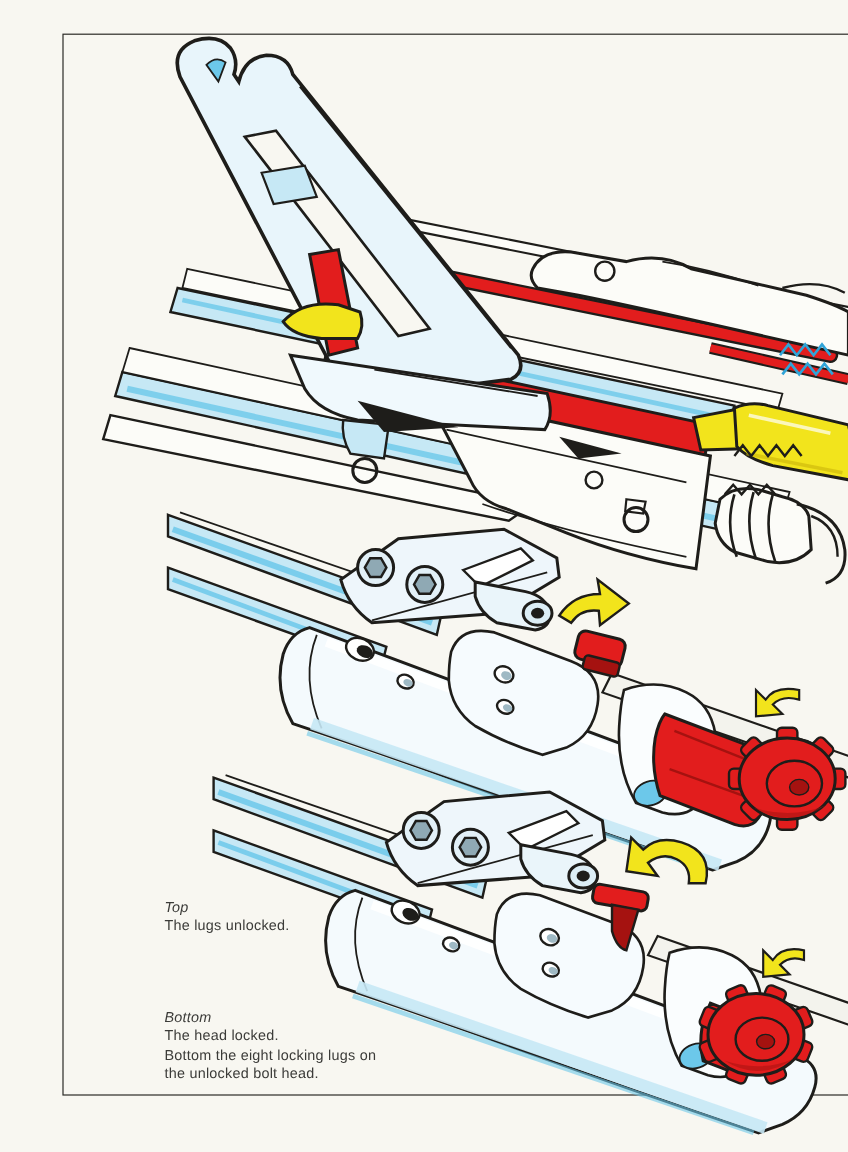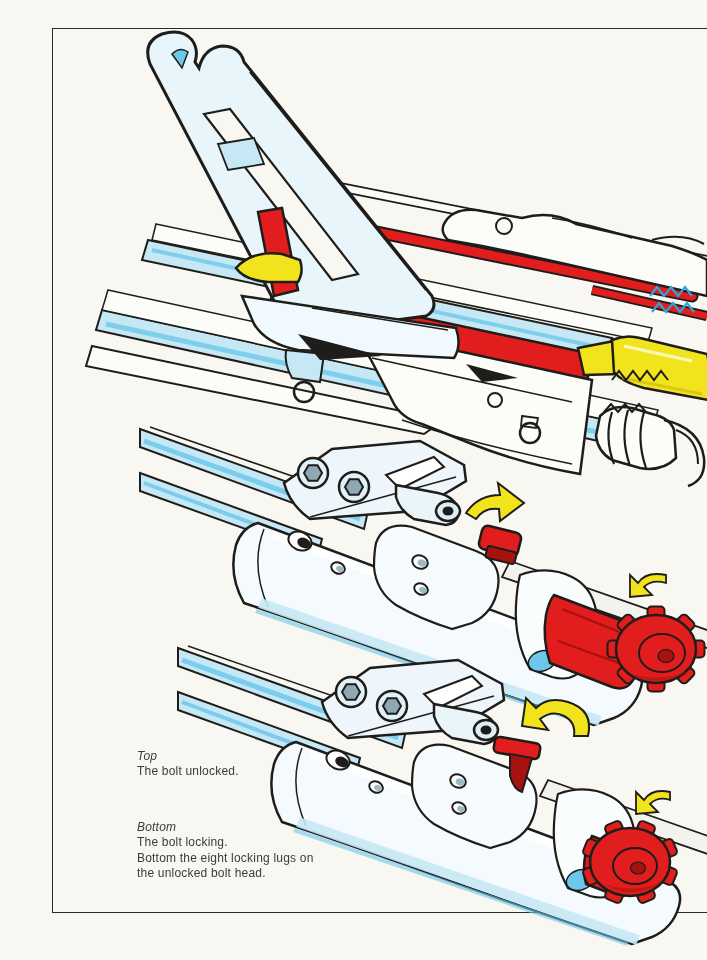--- a/index.html
+++ b/index.html
@@ -14,21 +14,21 @@
          border:1.6px solid #2c2b27;box-sizing:border-box;}
   svg{position:absolute;overflow:visible;}
   #fig-cutaway{left:52px;top:28px;}
   #fig-unlocked{left:180px;top:425px;}
   #fig-locked{left:180px;top:640px;}
   .ink{stroke:var(--ink);}
   .caption{position:absolute;width:230px;font-size:12px;line-height:15.3px;
            color:var(--text);letter-spacing:.2px;}
   .caption .lbl{font-style:italic;display:block;}
   #cap-top{left:137px;top:749px;}
-  #cap-bottom{left:137px;top:820px;}
+  #cap-bottom{left:137px;top:841px;}
 </style>
 </head>
 <body>
 
 <div class="stage">
   <div class="frame"></div>
 
   <svg id="fig-cutaway" width="655" height="460" viewBox="0 0 655 460">
 
     <g>
@@ -226,21 +226,21 @@
     <g>
       <rect x="314" y="100" width="46" height="16" rx="5" transform="rotate(10 337 108)" fill="var(--red)" class="ink" stroke-width="2.5"></rect>
       <path d="M330,114 L352,118 L342,152 Q334,150 330,136 Z" fill="var(--red-dark)" class="ink" stroke-width="2"></path>
     </g>
     <path d="M408,96 Q414,70 388,62 Q368,56 356,68 L346,58 L342,86 L368,90 L360,79 Q372,70 384,76 Q396,82 394,96 Z" fill="var(--yellow)" class="ink" stroke-width="2"></path>
     <path d="M490,152 Q472,148 464,160 L456,152 L456,174 L478,172 L470,164 Q478,156 490,160 Z" fill="var(--yellow)" class="ink" stroke-width="1.8"></path>
   </svg>
 
   <div class="caption" id="cap-top">
     <span class="lbl">Top</span>
-    <span>The bolt unlocked.</span>
+    <span>The lugs unlocked.</span>
   </div>
   <div class="caption" id="cap-bottom">
     <span class="lbl">Bottom</span>
-    <span>The bolt locking.</span><br>
+    <span>The head locked.</span><br>
     <span>Bottom the eight locking lugs on</span><br>
     <span>the unlocked bolt head.</span>
   </div>
 </div>
 
 </body></html>

